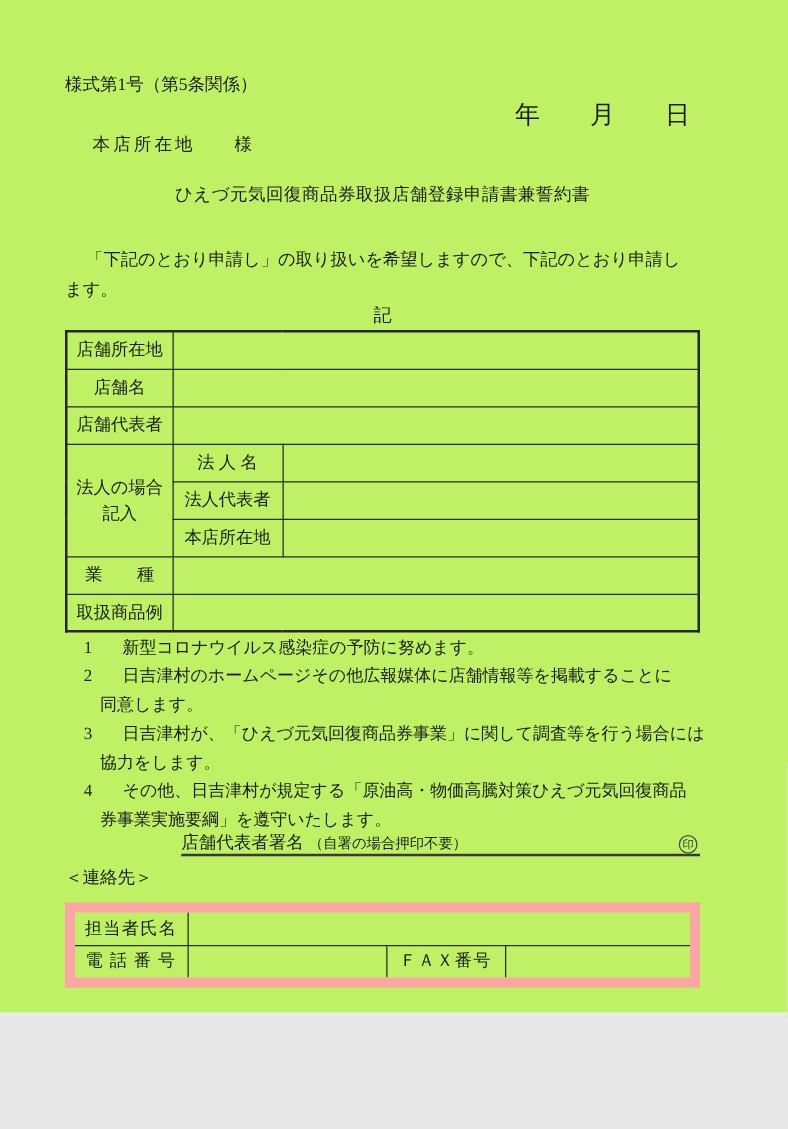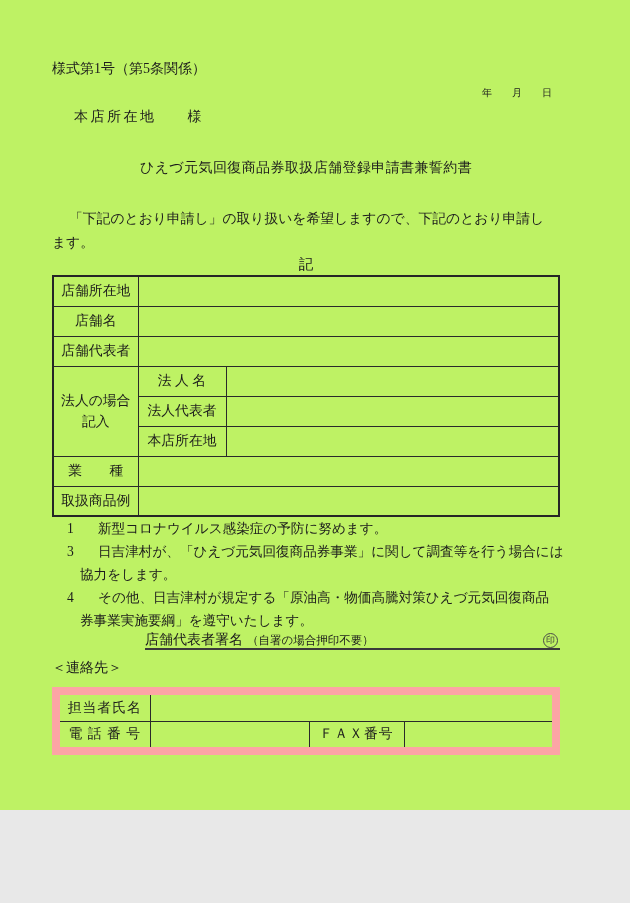--- a/index.html
+++ b/index.html
@@ -7,25 +7,25 @@
     position:relative;
     width:630px;height:810px;
     background:#bef264;
     box-sizing:border-box;
     padding:60px 70px 0 52px;
     font-family:"Liberation Serif","DejaVu Serif",serif;
     color:#1c1c1c;
     overflow:hidden;
   }
   .form-number{font-size:14px;line-height:17px;}
-  .date-line{font-size:10px;line-height:17px;text-align:right;padding-right:8px;margin-top:7px;}
+  .date-line{font-size:20px;line-height:17px;text-align:right;padding-right:8px;margin-top:7px;}
   .addressee{font-size:14px;line-height:17px;margin-top:7px;padding-left:22px;}
   .addressee .name{letter-spacing:2.5px;}
   .addressee .honorific{margin-left:31px;}
-  .doc-title{font-size:14px;line-height:17px;text-align:center;margin-top:34px;letter-spacing:0.4px;}
+  .doc-title{font-size:14px;line-height:17px;text-align:center;margin-top:23px;letter-spacing:0.4px;}
   .intro{margin-top:31px;font-size:13.8px;line-height:24px;}
   .intro .line{white-space:nowrap;}
   .intro .line:first-child{text-indent:17px;}
   .record-mark{font-size:14.5px;line-height:18px;text-align:center;margin-top:0px;}
 
   table{border-collapse:collapse;table-layout:fixed;width:508px;border-radius:23px;}
   table.app{margin-top:2px;border:2px solid #262626;}
   table.app td{border:1px solid #2a2a2a;height:30px;font-size:13.8px;
     text-align:center;vertical-align:middle;padding:0 2px;box-sizing:border-box;}
   td.group{white-space:pre-line;line-height:21px;}
@@ -119,20 +119,24 @@
     </tr>
   </tbody>
     </table>
 
 
   <div class="pledge">
     <div class="p-item">
       <div class="first"><span class="num">1</span><span>新型コロナウイルス感染症の予防に努めます。</span></div>
     </div>
     <div class="p-item">
+      <div class="first"><span class="num">2</span><span>日吉津村のホームページその他広報媒体に店舗情報等を掲載することに</span></div>
+      <div class="cont">同意します。</div>
+    </div>
+    <div class="p-item">
       <div class="first"><span class="num">3</span><span>日吉津村が、「ひえづ元気回復商品券事業」に関して調査等を行う場合には</span></div>
       <div class="cont">協力をします。</div>
     </div>
     <div class="p-item">
       <div class="first"><span class="num">4</span><span>その他、日吉津村が規定する「原油高・物価高騰対策ひえづ元気回復商品</span></div>
       <div class="cont">券事業実施要綱」を遵守いたします。</div>
     </div>
   </div>
 
   <div class="signature">

